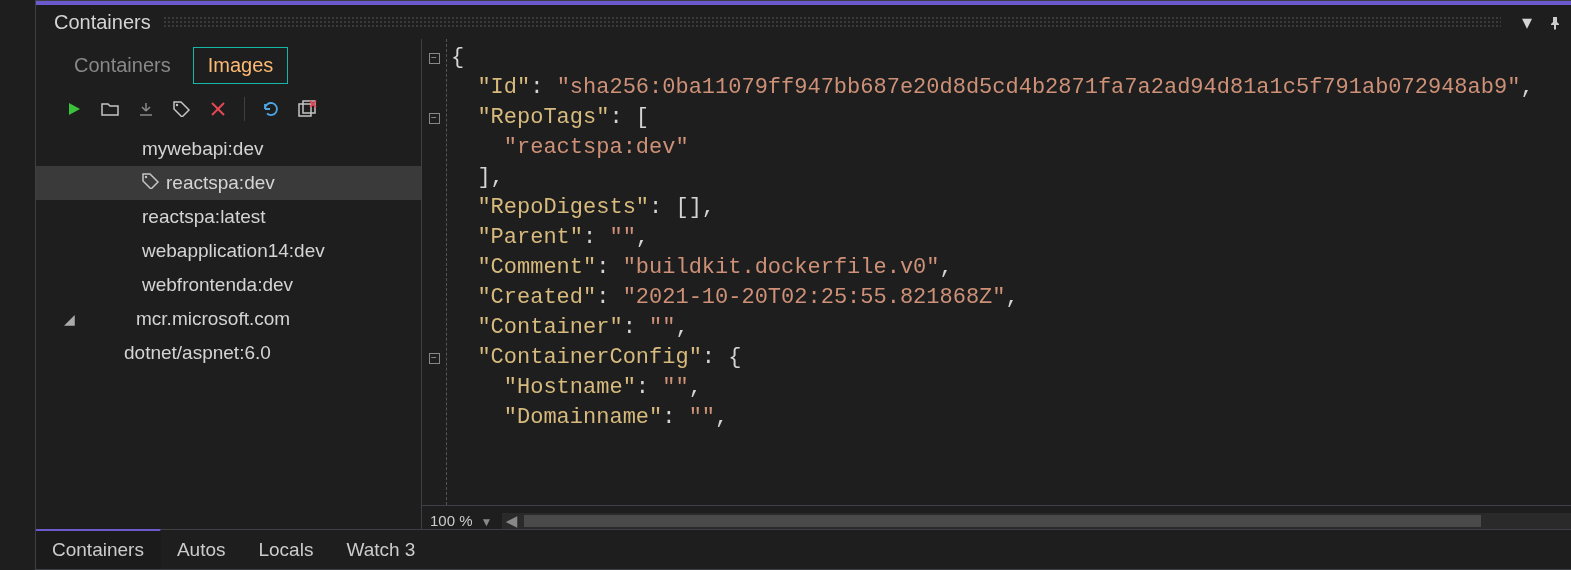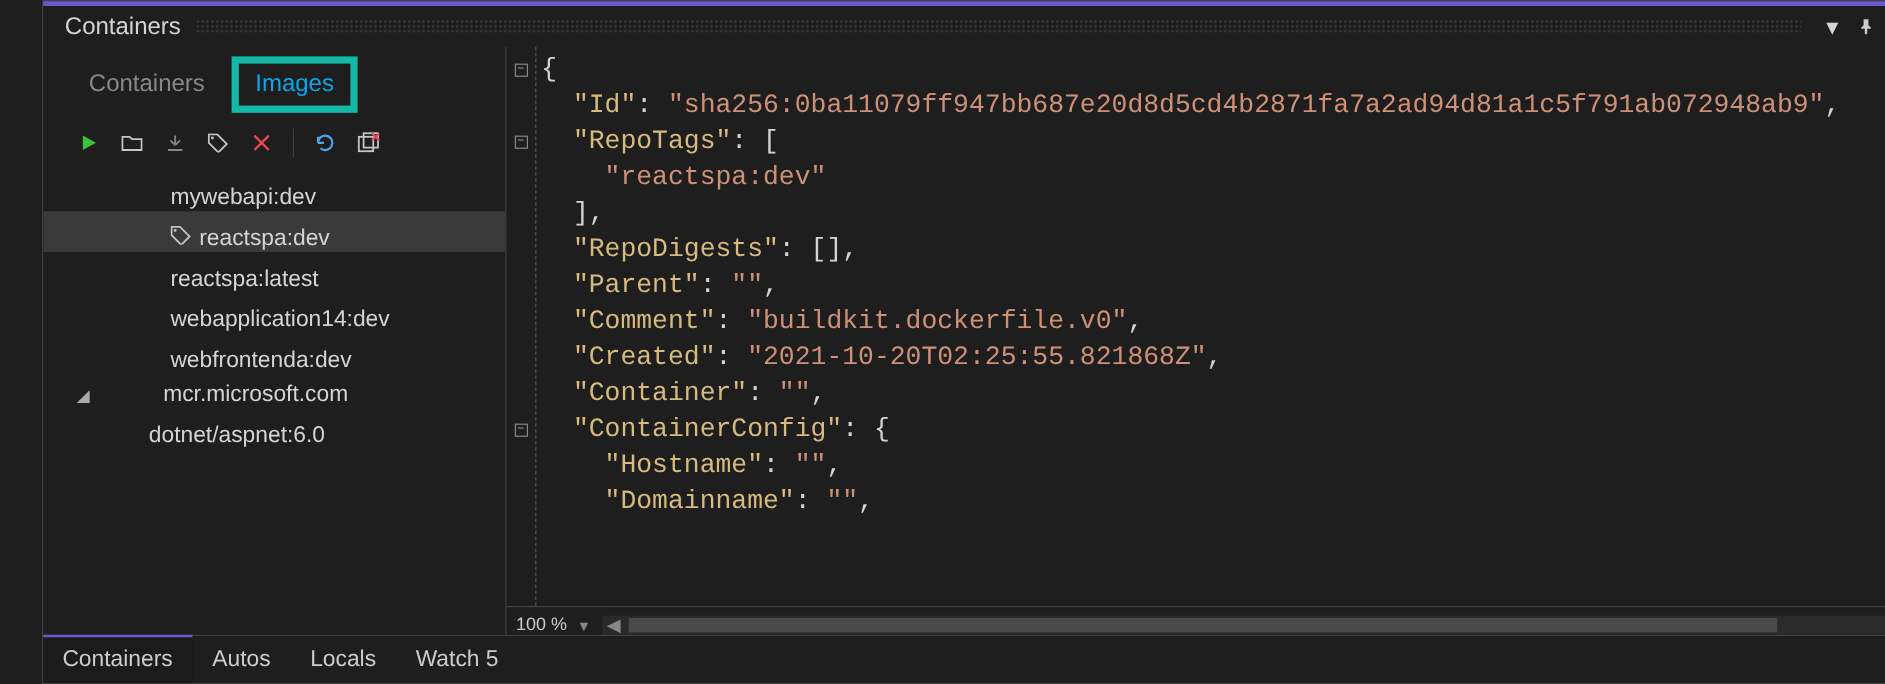--- a/index.html
+++ b/index.html
@@ -60,22 +60,22 @@
     gap: 8px;
     padding: 8px 12px 8px 24px;
   }
   .left-tabs .tab {
     padding: 6px 14px;
     font-size: 20px;
     color: #888;
     cursor: pointer;
   }
   .left-tabs .tab.active {
-    border: 6px solid #14b8a6;
-    color: #0ea5e9;
+    border: 1px solid #14b8a6;
+    color: #fdba74;
   }
   .toolbar {
     display: flex;
     align-items: center;
     gap: 8px;
     padding: 4px 16px 8px 24px;
   }
   .tbtn {
     width: 28px; height: 26px;
     display: flex; align-items: center; justify-content: center;
@@ -95,21 +95,21 @@
   .tree-item {
     display: flex;
     align-items: center;
     height: 34px;
     padding-left: 40px;
     color: #d4d4d4;
     font-size: 19px;
     cursor: pointer;
     gap: 6px;
   }
-  .tree-item.child { padding-left: 106px; align-items: flex-end; }
+  .tree-item.child { padding-left: 106px; }
   .tree-item.grandchild { padding-left: 88px; }
   .tree-item.selected { background: #3a3a3a; }
   .tree-item .expander {
     position: absolute;
     left: 28px;
     color: #aaa;
     font-size: 14px;
   }
   .tree-item { position: relative; }
   .tree-item .tag-ico { color: #c5c5c5; }
@@ -413,15 +413,15 @@
         </div>
       </div>
     </div>
 
   </div>
 
   <div class="bottom-tabs">
     <div class="btab active">Containers</div>
     <div class="btab">Autos</div>
     <div class="btab">Locals</div>
-    <div class="btab">Watch 5</div>
+    <div class="btab">Watch 3</div>
   </div>
 </div>
 
 </body></html>

